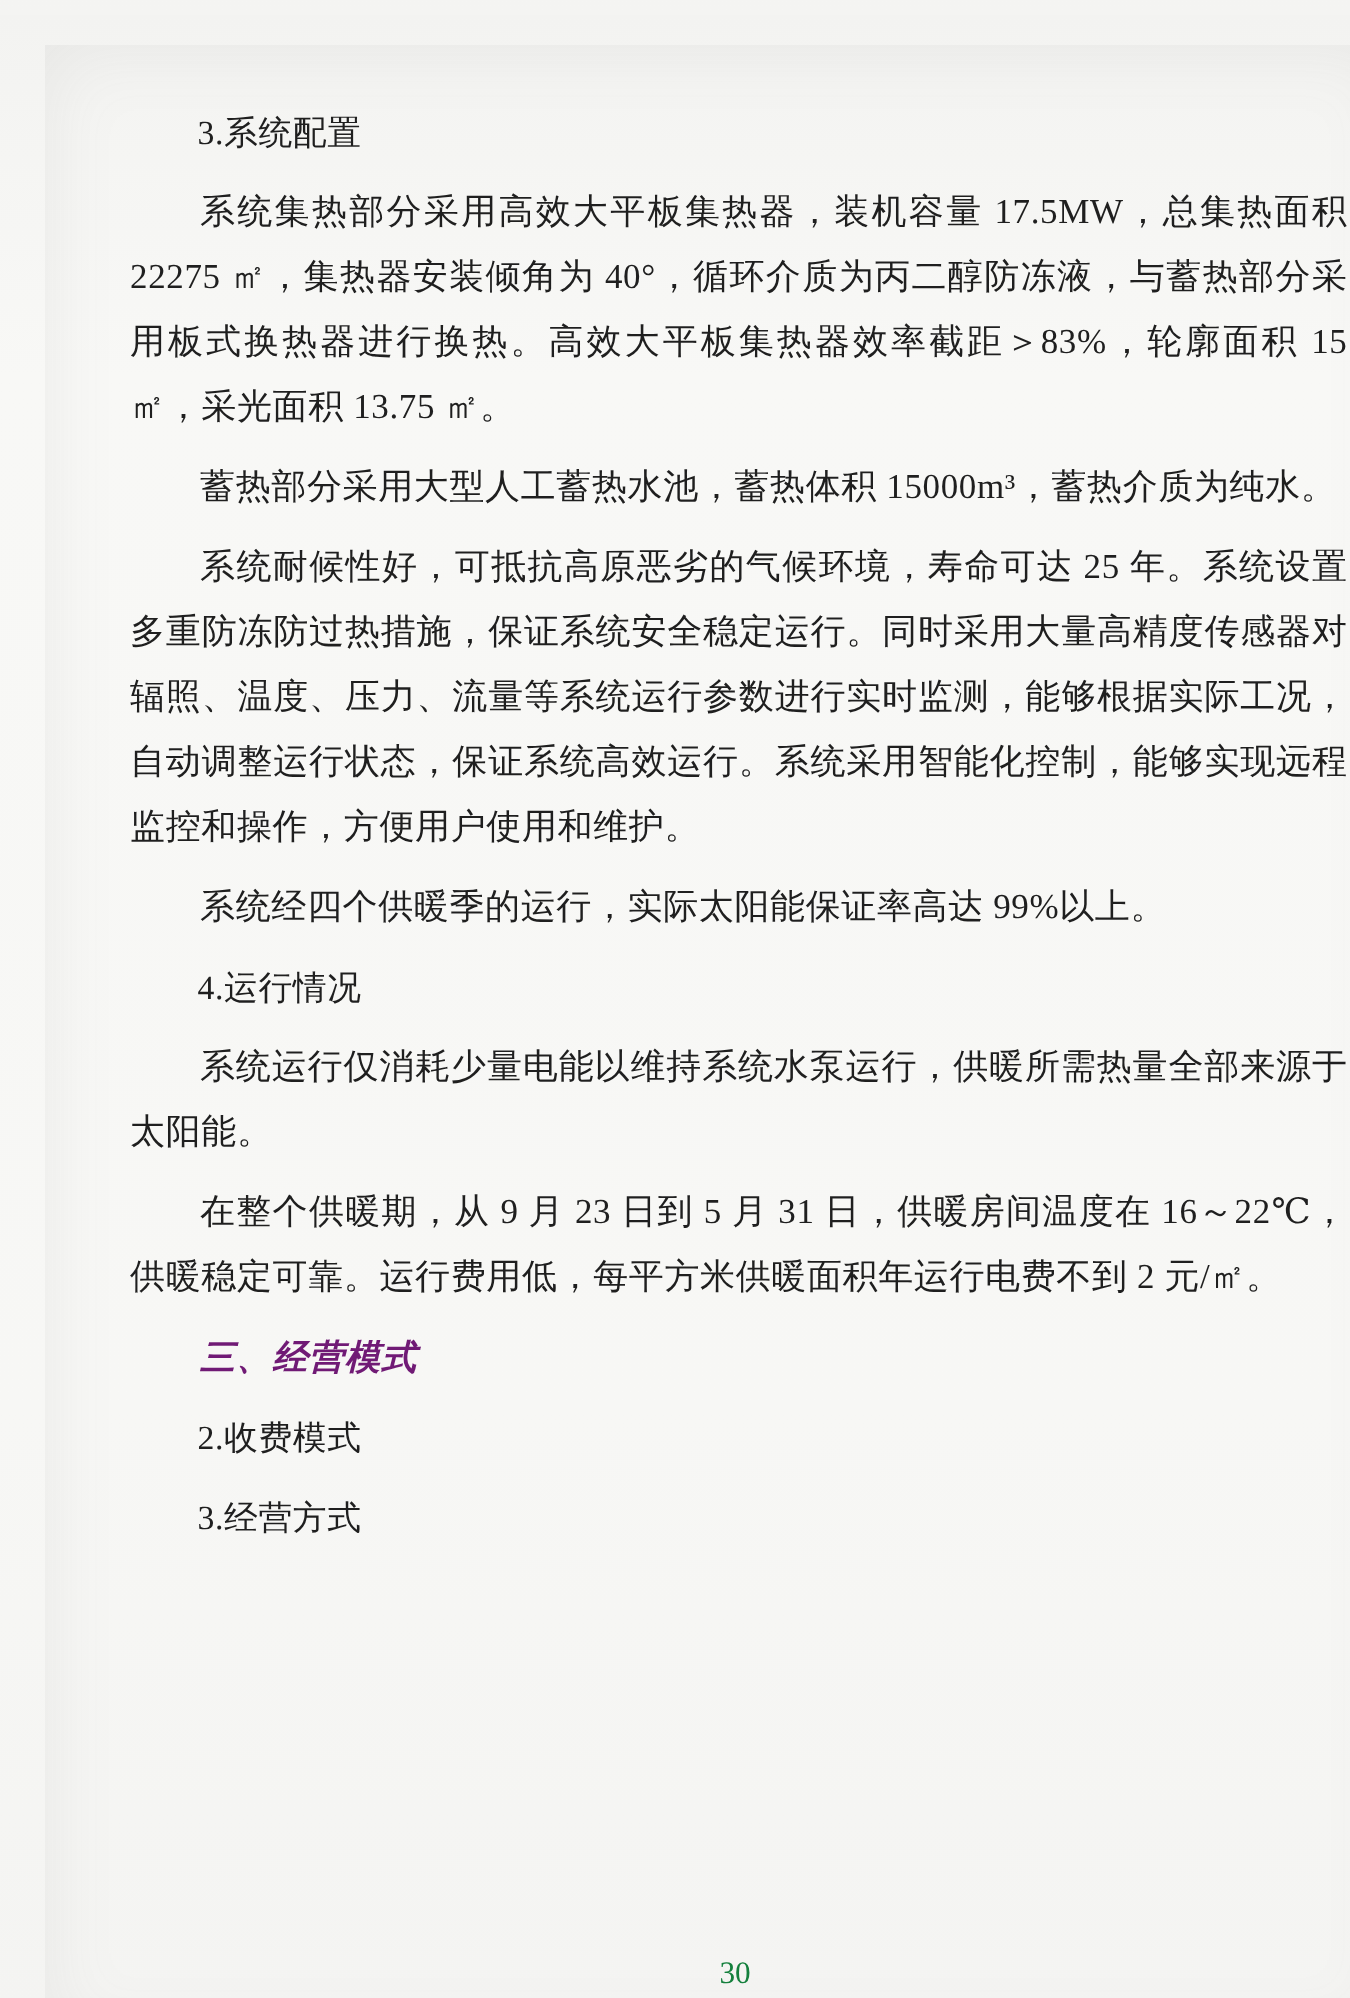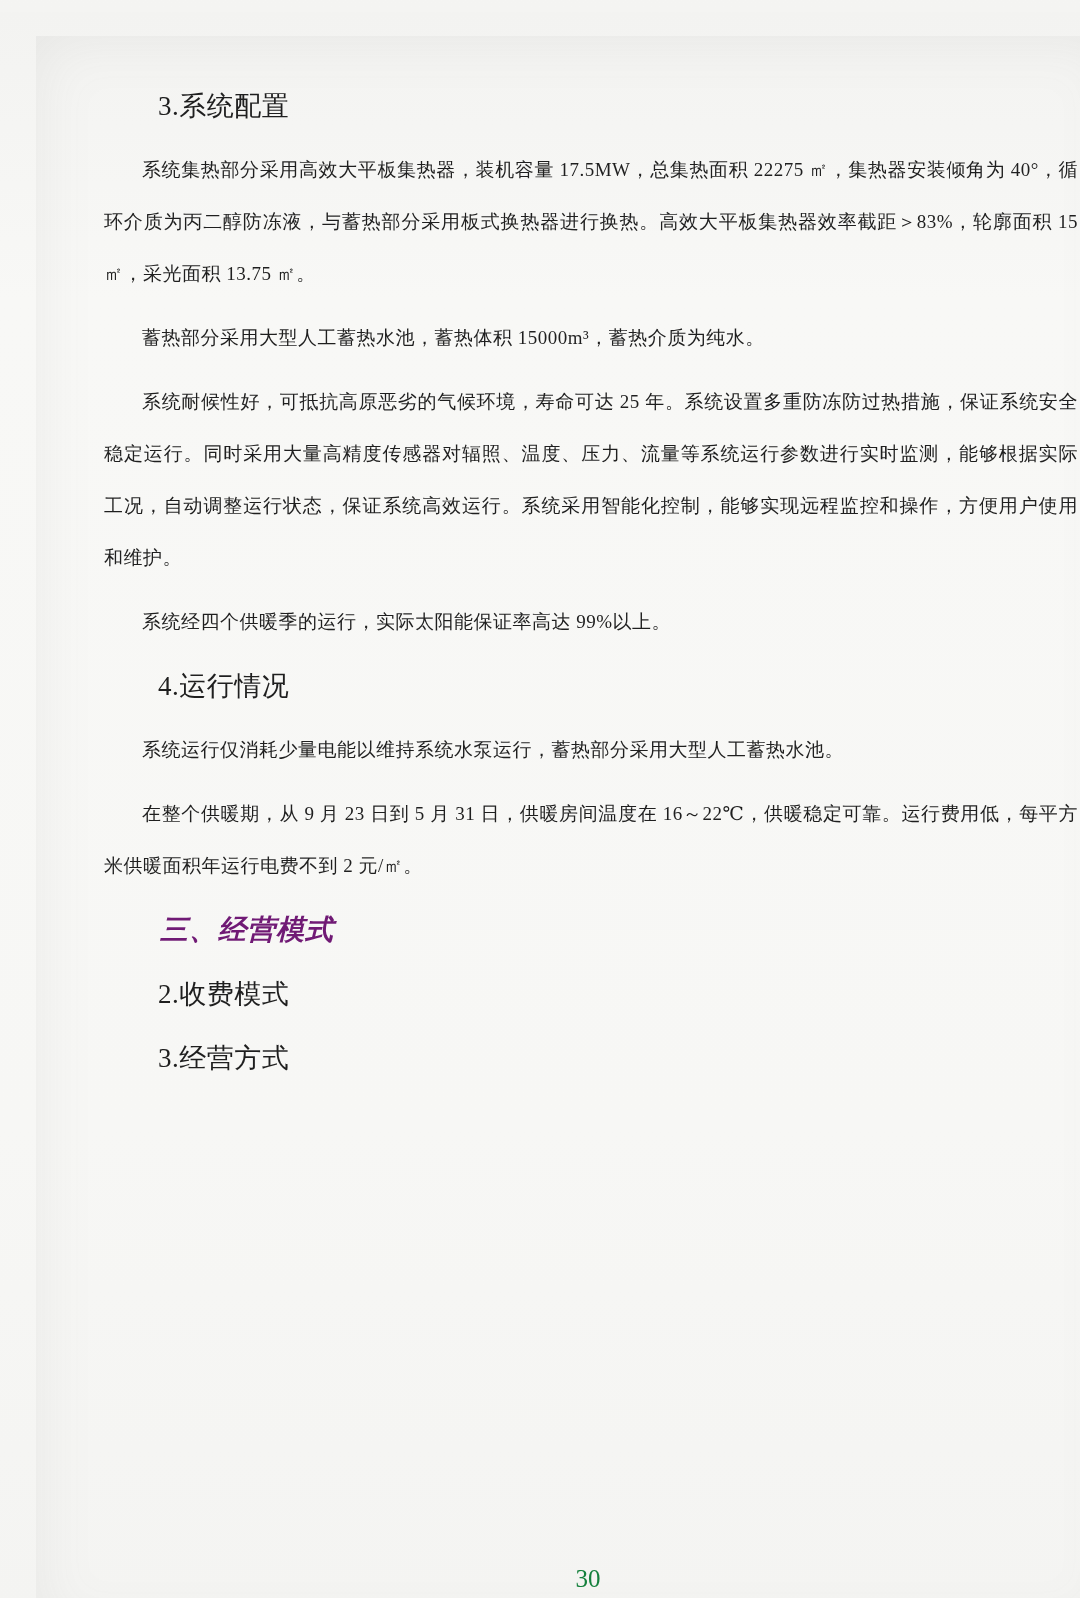--- a/index.html
+++ b/index.html
@@ -23,21 +23,21 @@
     padding: 32px 40px 0 44px;
     position: relative;
     box-shadow: inset 0 0 60px rgba(120,120,120,0.10);
   }
 
   .doc-body {
     width: 998px;
   }
 
   .para {
-    font-size: 19px;
+    font-size: 28px;
     line-height: 52px;
     text-align: justify;
     text-justify: inter-ideograph;
     text-indent: 2em;
     letter-spacing: 0.5px;
   }
 
   .subheading {
     font-size: 27px;
     line-height: 52px;
@@ -71,21 +71,21 @@
 <body>
 
 <div class="page">
   <div class="doc-body">
     <div class="subheading">3.系统配置</div>
     <div class="para">系统集热部分采用高效大平板集热器，装机容量 17.5MW，总集热面积 22275 ㎡，集热器安装倾角为 40°，循环介质为丙二醇防冻液，与蓄热部分采用板式换热器进行换热。高效大平板集热器效率截距＞83%，轮廓面积 15 ㎡，采光面积 13.75 ㎡。</div>
     <div class="para">蓄热部分采用大型人工蓄热水池，蓄热体积 15000m³，蓄热介质为纯水。</div>
     <div class="para">系统耐候性好，可抵抗高原恶劣的气候环境，寿命可达 25 年。系统设置多重防冻防过热措施，保证系统安全稳定运行。同时采用大量高精度传感器对辐照、温度、压力、流量等系统运行参数进行实时监测，能够根据实际工况，自动调整运行状态，保证系统高效运行。系统采用智能化控制，能够实现远程监控和操作，方便用户使用和维护。</div>
     <div class="para">系统经四个供暖季的运行，实际太阳能保证率高达 99%以上。</div>
     <div class="subheading">4.运行情况</div>
-    <div class="para">系统运行仅消耗少量电能以维持系统水泵运行，蓄热部分采用大型人工蓄热水池。</div>
+    <div class="para">系统运行仅消耗少量电能以维持系统水泵运行，供暖所需热量全部来源于太阳能。</div>
     <div class="para">在整个供暖期，从 9 月 23 日到 5 月 31 日，供暖房间温度在 16～22℃，供暖稳定可靠。运行费用低，每平方米供暖面积年运行电费不到 2 元/㎡。</div>
     <div class="heading">三、经营模式</div>
     <div class="subheading">2.收费模式</div>
     <div class="subheading">3.经营方式</div>
   </div>
 
   <div class="page-number">30</div>
 </div>
 
 </body></html>

